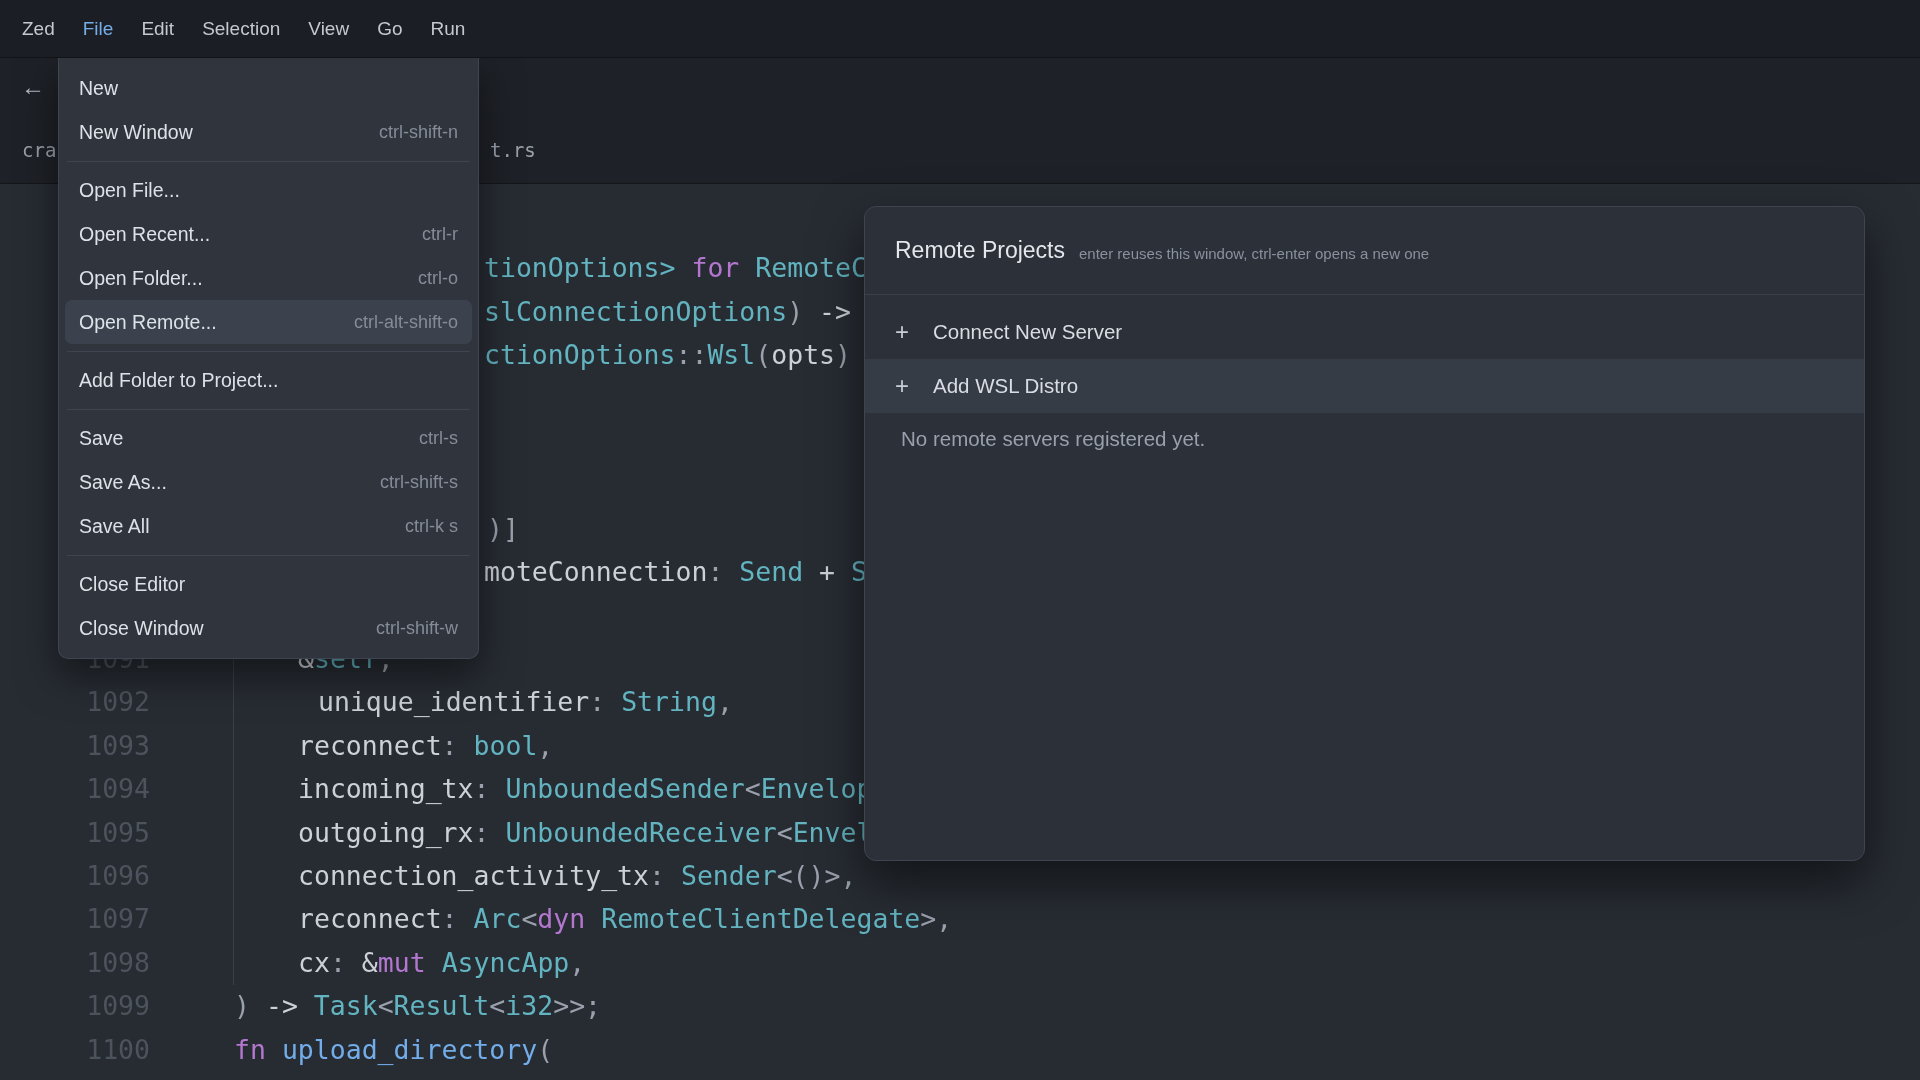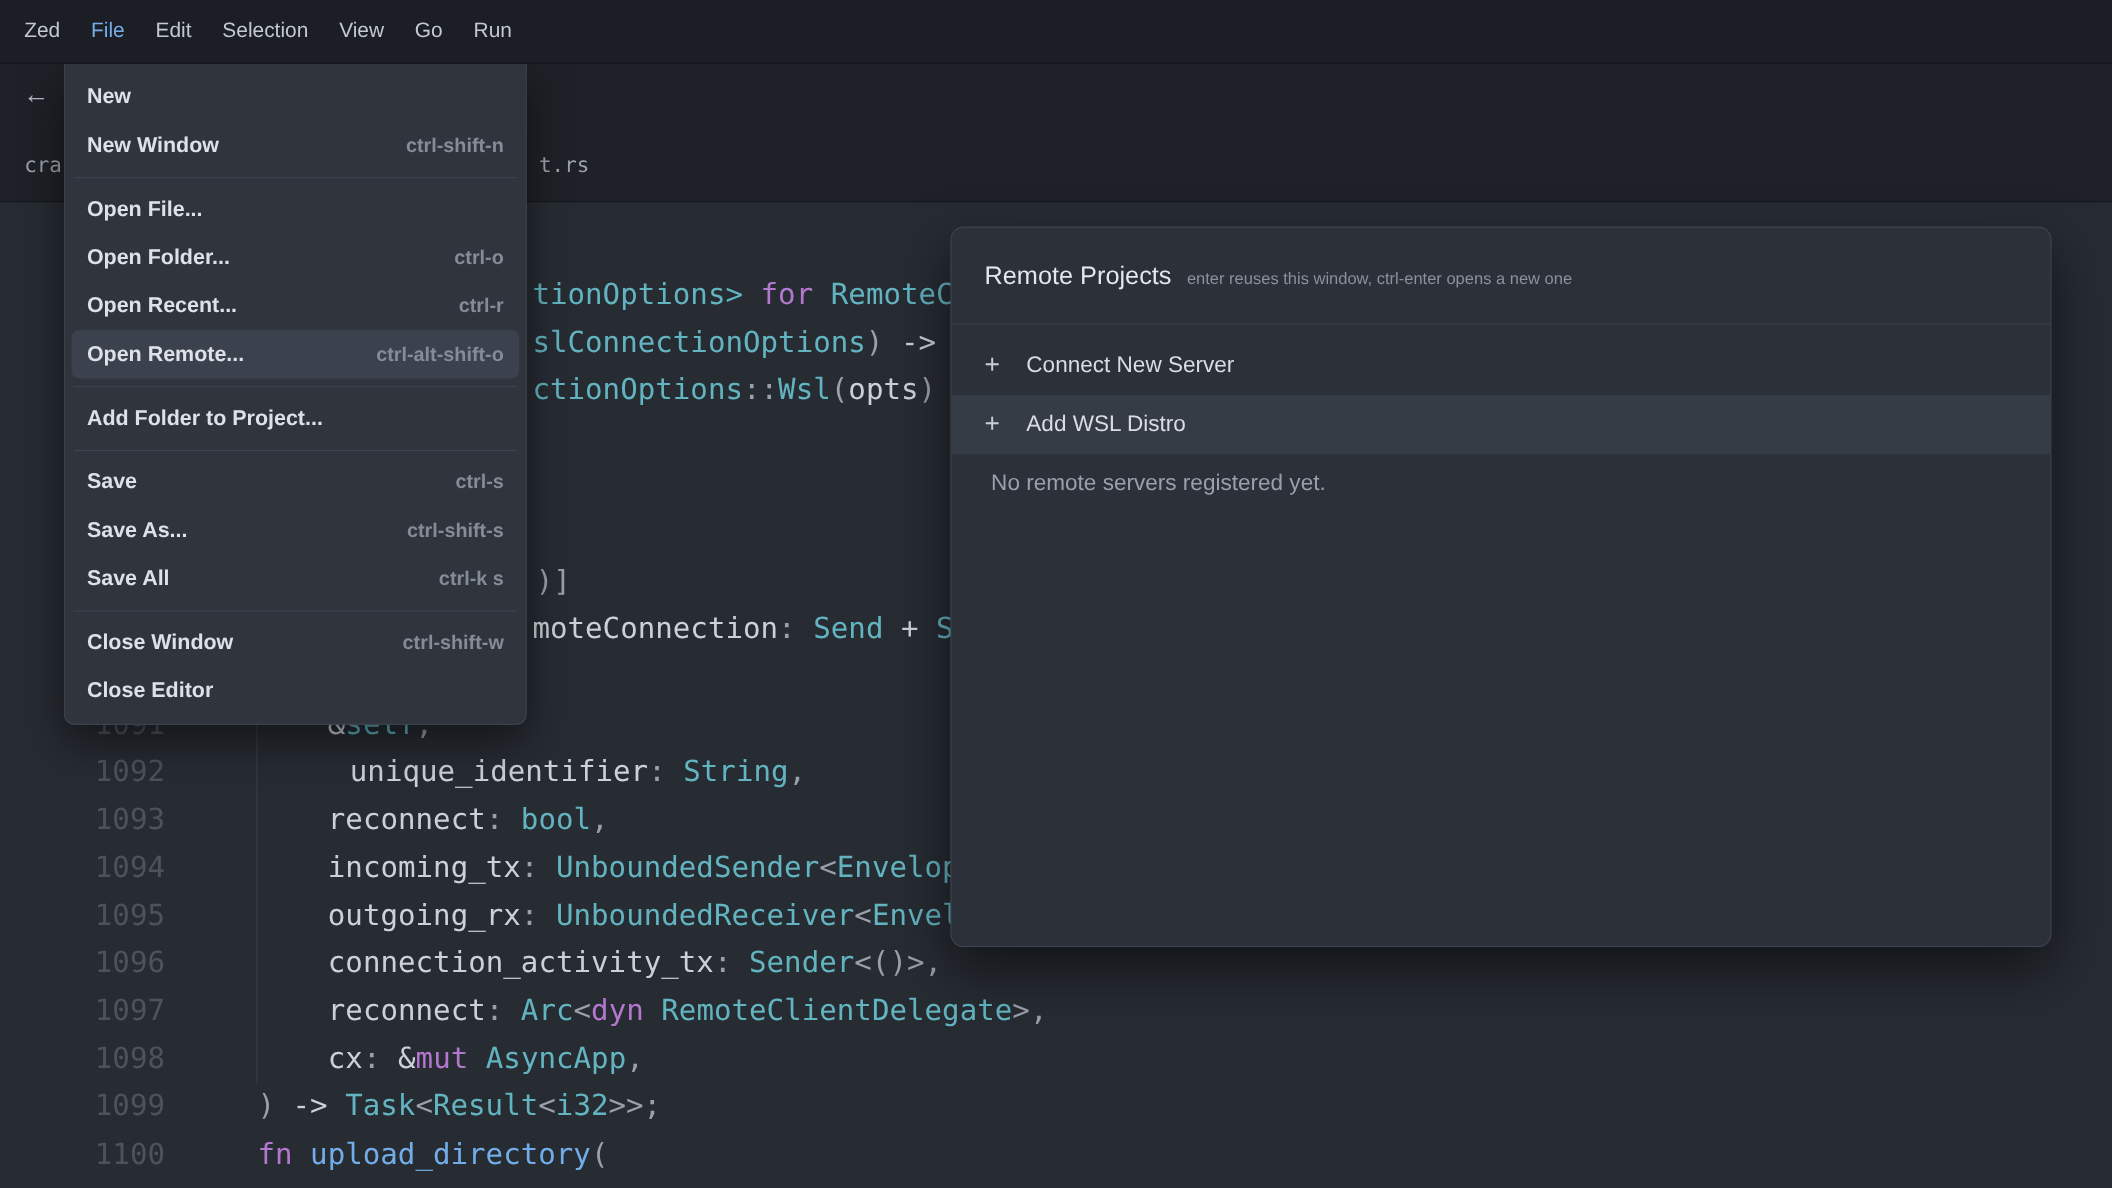--- a/index.html
+++ b/index.html
@@ -56,21 +56,20 @@
   .tk-d { color:#9aa1ac; }
   .indent-guide { position:absolute; left:233px; top:376px; width:1px; height:425px; background:#3a3f49; }
 
   
   .file-menu {
     position:absolute; left:58px; top:58px; width:421px; z-index:60;
     background:#2f343d; border:1px solid #3f4550; border-top:none;
     border-radius:0 0 10px 10px;
     box-shadow:0 16px 40px rgba(0,0,0,.5);
     padding:8px 0;
-    font-weight:bold;
   }
   .menu-item {
     height:44px; margin:0 6px; padding:0 14px; border-radius:7px;
     display:flex; align-items:center; justify-content:space-between;
     font-size:19.5px; color:#dde1e8; cursor:default;
   }
   .menu-item.highlighted { background:#3c424d; }
   .menu-shortcut { color:#858c98; font-size:18px; }
   .menu-separator { height:1px; background:#3e4450; margin:6.5px 8px; }
 
@@ -184,26 +183,26 @@
     <div class="menu-item">
       <span>New Window</span>
       <span class="menu-shortcut">ctrl-shift-n</span>
     </div>
     <div class="menu-separator"></div>
     <div class="menu-item">
       <span>Open File...</span>
       <span class="menu-shortcut"></span>
     </div>
     <div class="menu-item">
+      <span>Open Recent...</span>
+      <span class="menu-shortcut">ctrl-r</span>
+    </div>
+    <div class="menu-item">
       <span>Open Folder...</span>
       <span class="menu-shortcut">ctrl-o</span>
-    </div>
-    <div class="menu-item">
-      <span>Open Recent...</span>
-      <span class="menu-shortcut">ctrl-r</span>
     </div>
     <div class="menu-item highlighted">
       <span>Open Remote...</span>
       <span class="menu-shortcut">ctrl-alt-shift-o</span>
     </div>
     <div class="menu-separator"></div>
     <div class="menu-item">
       <span>Add Folder to Project...</span>
       <span class="menu-shortcut"></span>
     </div>
@@ -215,20 +214,20 @@
     <div class="menu-item">
       <span>Save As...</span>
       <span class="menu-shortcut">ctrl-shift-s</span>
     </div>
     <div class="menu-item">
       <span>Save All</span>
       <span class="menu-shortcut">ctrl-k s</span>
     </div>
     <div class="menu-separator"></div>
     <div class="menu-item">
+      <span>Close Editor</span>
+      <span class="menu-shortcut"></span>
+    </div>
+    <div class="menu-item">
       <span>Close Window</span>
       <span class="menu-shortcut">ctrl-shift-w</span>
     </div>
-    <div class="menu-item">
-      <span>Close Editor</span>
-      <span class="menu-shortcut"></span>
-    </div>
   </div>
 
 </body></html>

